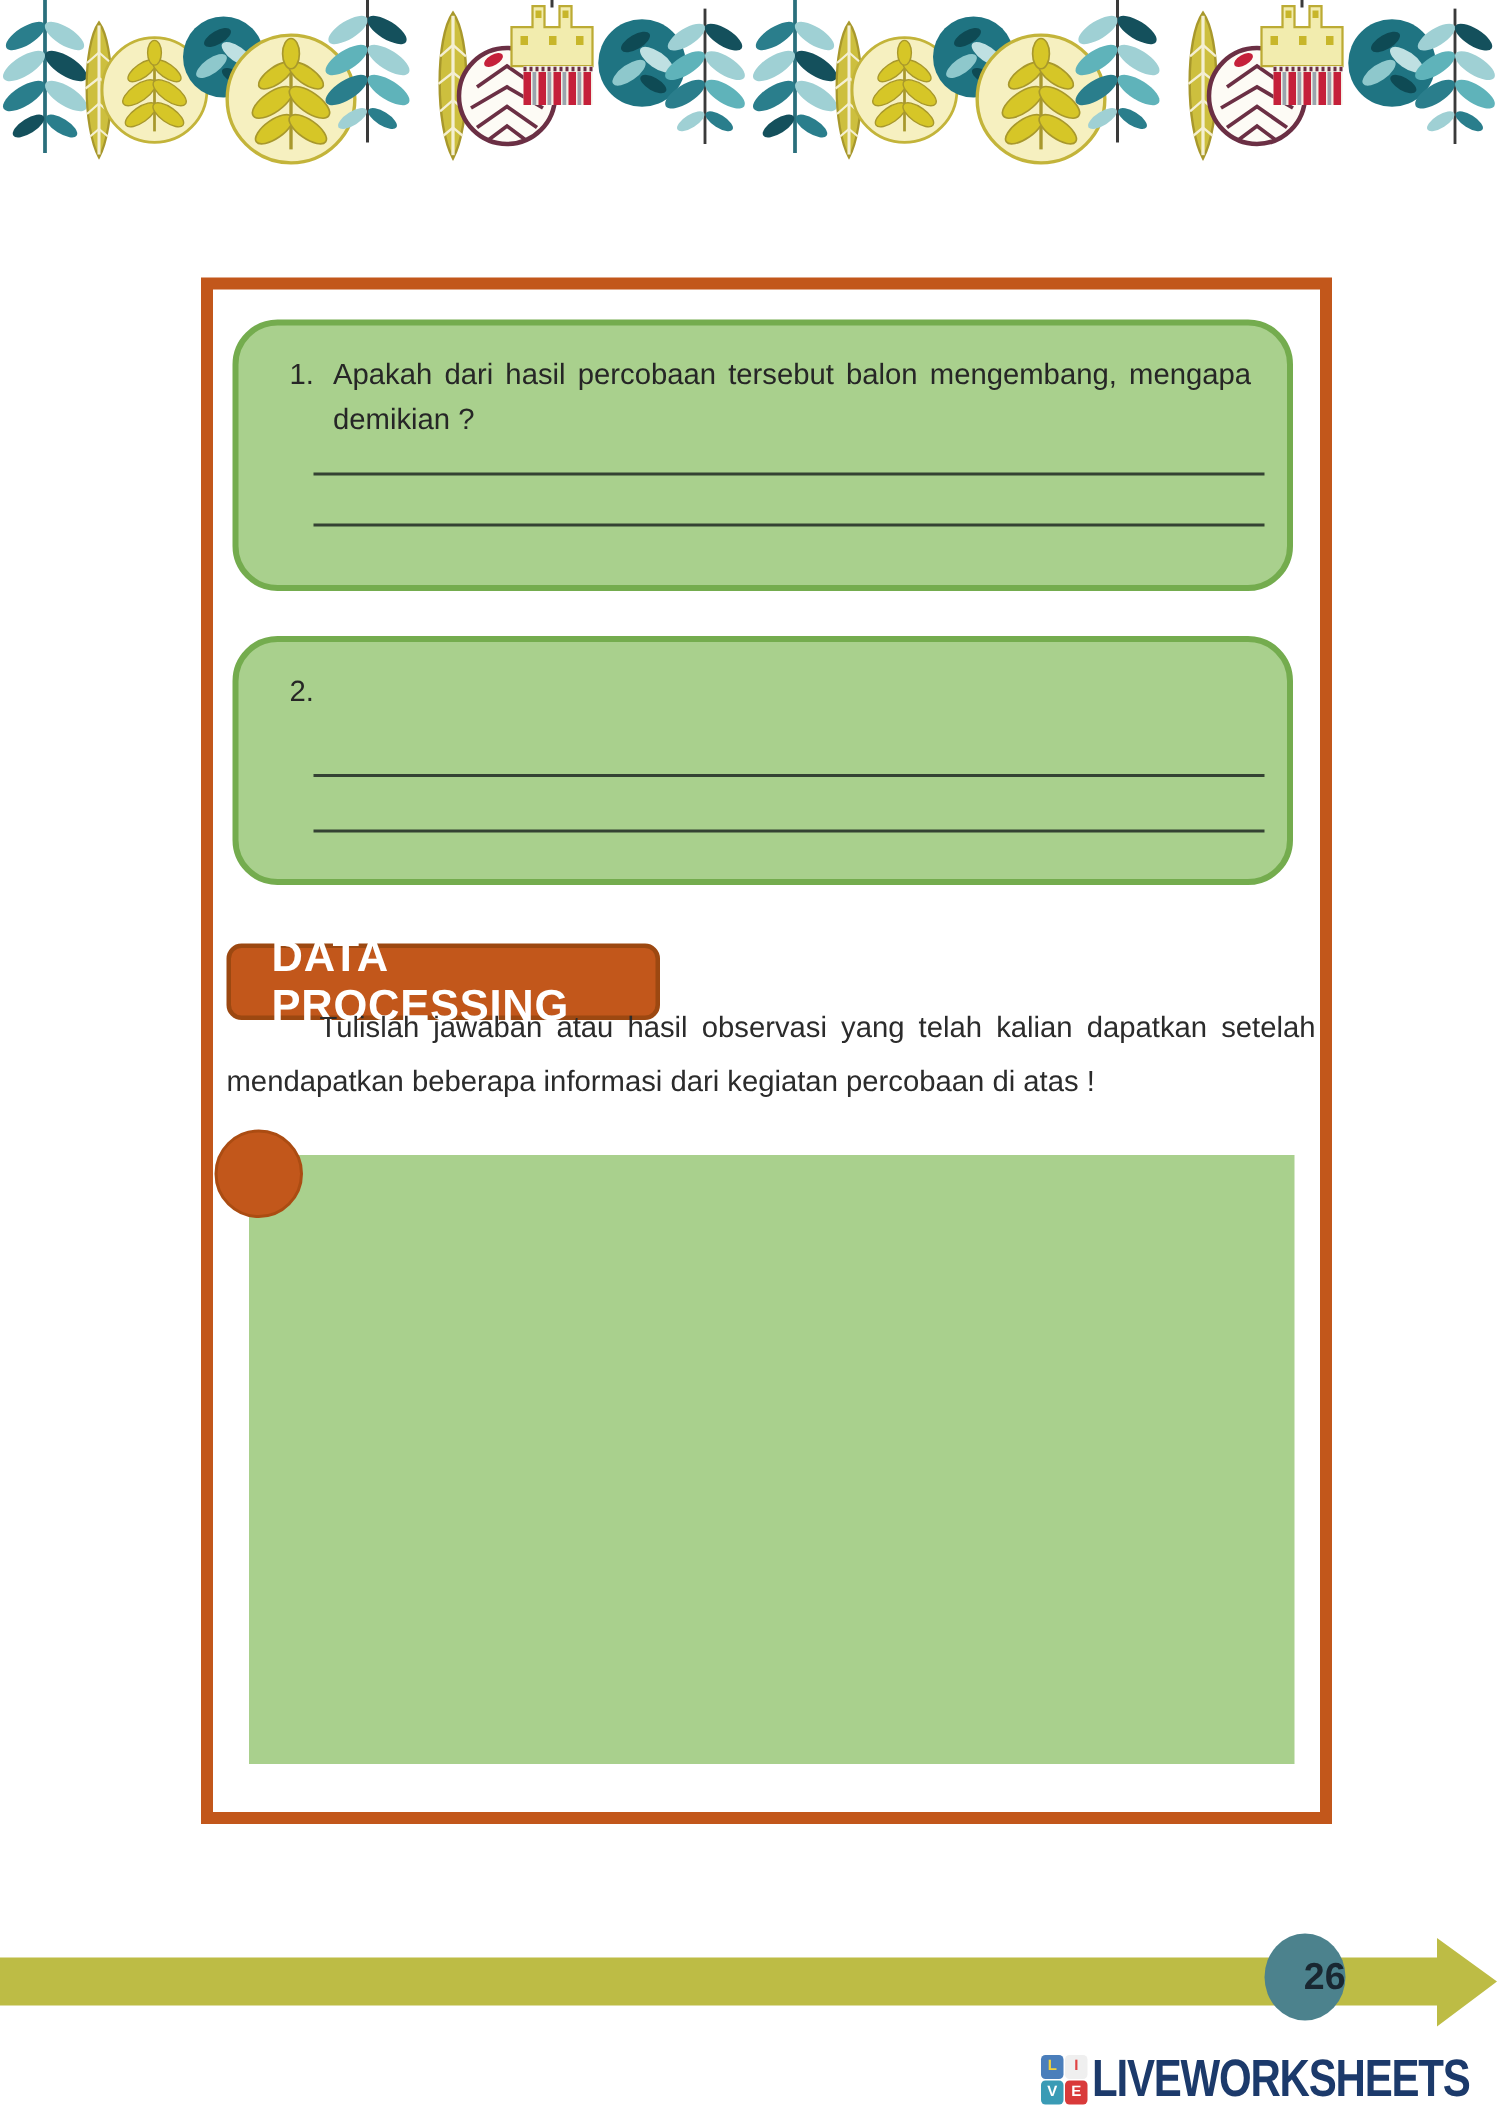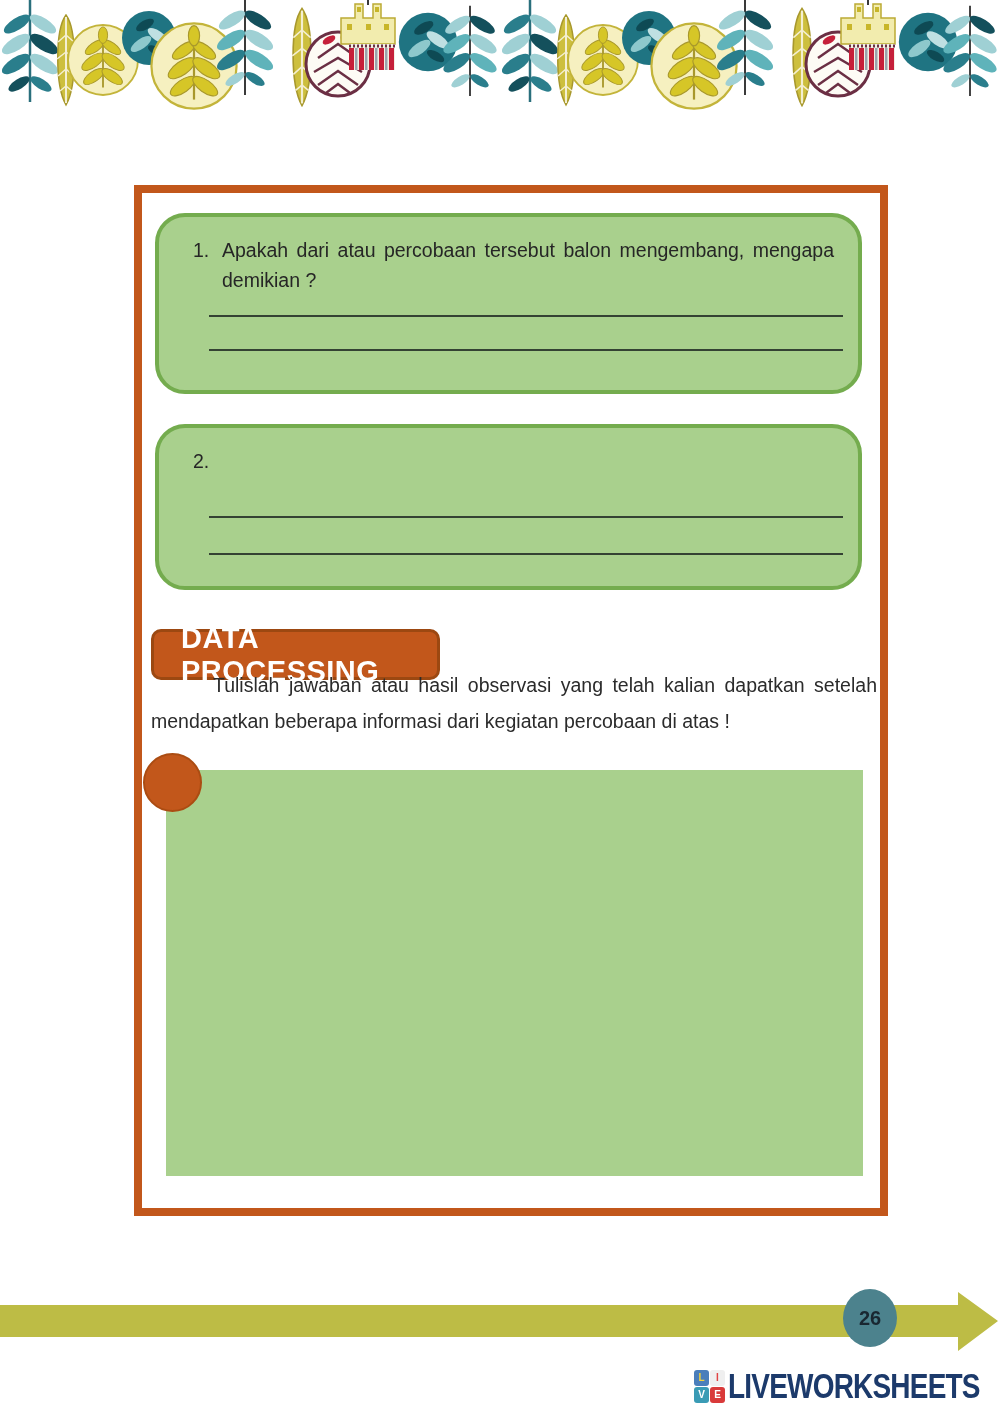--- a/index.html
+++ b/index.html
@@ -57,22 +57,22 @@
   .orange-dot{
     position:absolute;left:1px;top:560px;width:59px;height:59px;
     background:#c2571b;border:2px solid #ab4c12;border-radius:50%;
   }
 
   
   .arrow-svg{position:absolute;left:0;top:1288px;}
   .page-badge{
     position:absolute;left:843px;top:1289px;width:54px;height:58px;
     background:#4c828d;border-radius:50%;
-    display:flex;align-items:center;justify-content:center;
-    color:#192731;font-size:20px;font-weight:bold;z-index:2;
+    display:flex;align-items:center;justify-content:flex-end;
+    color:#192731;font-size:25px;font-weight:bold;z-index:2;
   }
   .brand{
     position:absolute;left:694px;top:1366px;height:40px;
     display:flex;align-items:center;
   }
   .brand-icon{display:grid;grid-template-columns:15px 15px;grid-auto-rows:16px;
     gap:1px;margin-right:3px;}
   .brand-icon span{
     border-radius:3px;display:flex;align-items:center;justify-content:center;
     font-size:10px;font-weight:bold;line-height:1;
@@ -192,21 +192,21 @@
     </defs>
     <use xlink:href="#cluster" href="#cluster" x="0"></use>
     <use xlink:href="#cluster" href="#cluster" x="500"></use>
   </svg>
 
   <div class="main-box">
 
     <div class="q-box q-box1">
       <div class="q-row">
         <span class="q-num">1.</span>
-        <span class="q-text">Apakah dari atau percobaan tersebut balon mengembang, mengapa demikian ?</span>
+        <span class="q-text">Apakah dari hasil percobaan tersebut balon mengembang, mengapa demikian ?</span>
       </div>
       <div class="answer-line l1"></div>
       <div class="answer-line l2"></div>
     </div>
 
     <div class="q-box q-box2">
       <div class="q-row">
         <span class="q-num">2.</span>
       </div>
       <div class="answer-line l1"></div>

